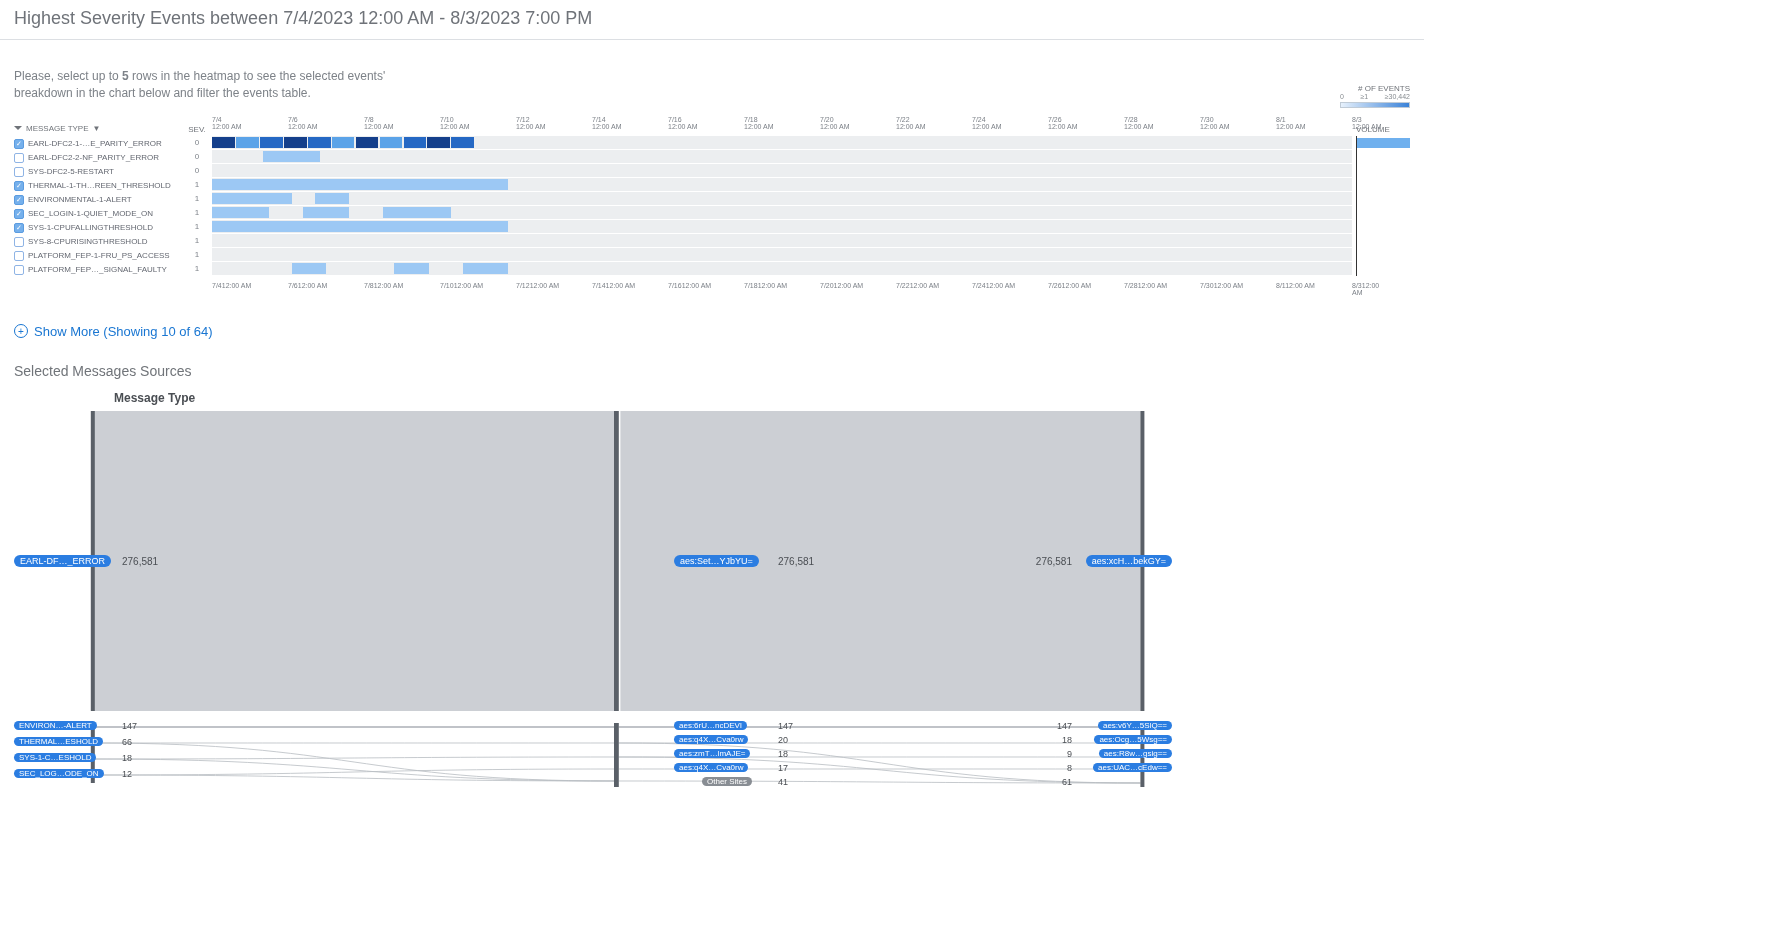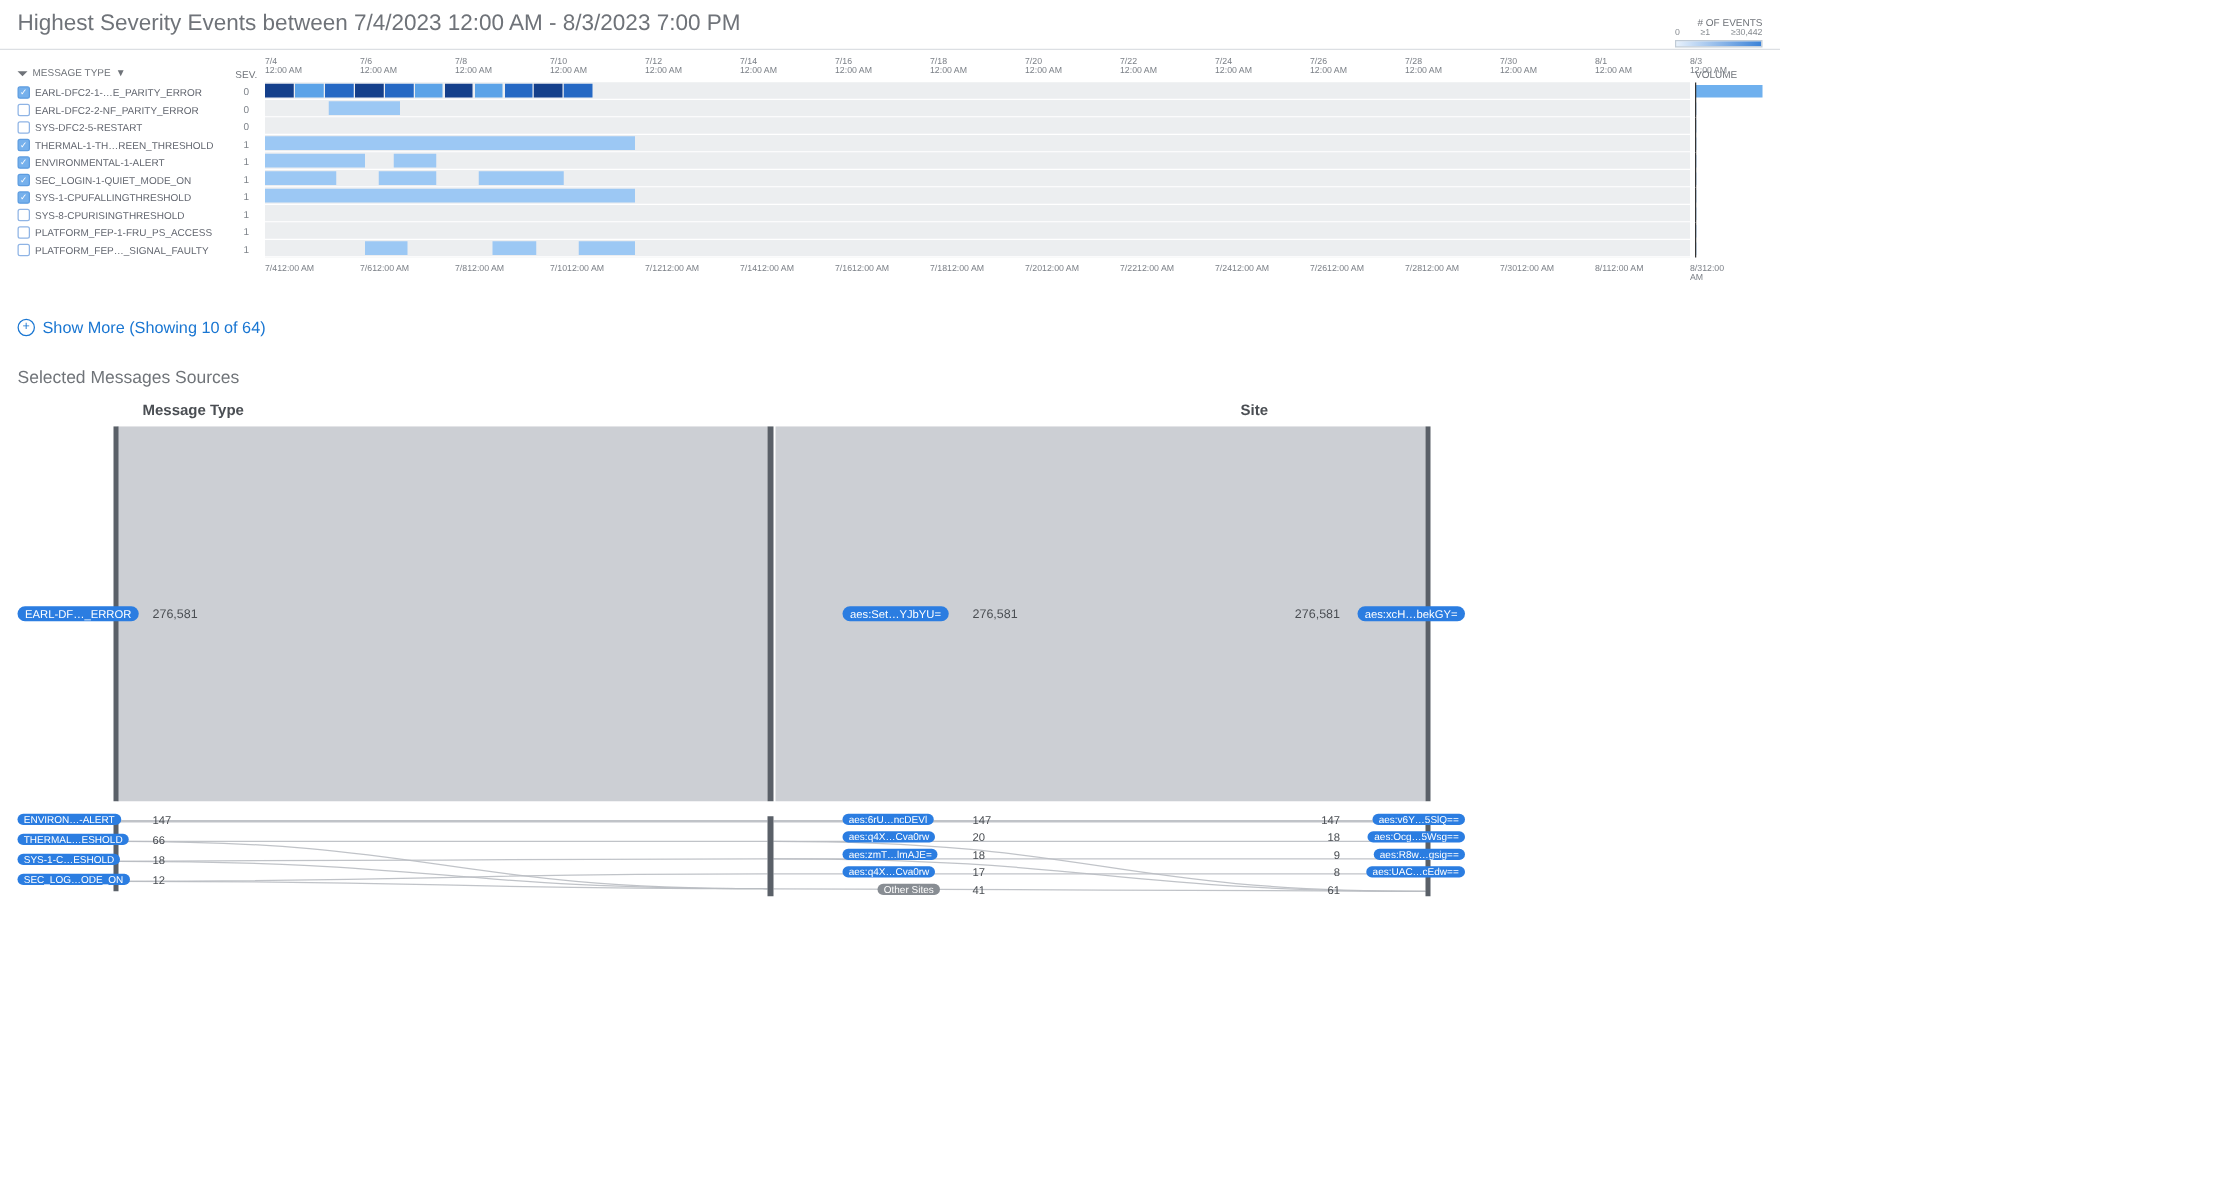--- a/index.html
+++ b/index.html
@@ -167,20 +167,23 @@
   }
 </style>
 </head>
 <body>
 <div class="container">
 
 <div class="header-bar">
   <span>Highest Severity Events between 7/4/2023 12:00 AM - 8/3/2023 7:00 PM</span>
 </div>
 
+<div class="instructions">
+  <span>Please, select up to </span><span class="bold">5</span><span> rows in the heatmap to see the selected events' breakdown in the chart below and filter the events table.</span>
+</div>
 
 <div class="heatmap-wrap">
   <div class="legend-events">
     <div># OF EVENTS</div>
     <div class="scale">
       <span>0</span>
       <span>≥1</span>
       <span>≥30,442</span>
     </div>
     <div class="bar"></div>
@@ -432,21 +435,20 @@
 
 <div class="show-more">
   <span class="plus">+</span>
   <span>Show More (Showing 10 of 64)</span>
 </div>
 
 <div class="section-title">Selected Messages Sources</div>
 <div class="sankey-headers">
   <div class="col" style="flex:0 0 100px;"></div>
   <div class="col">Message Type</div>
-  <div class="col mid">Site</div>
   <div class="col" style="flex:0 0 110px;"></div>
 </div>
 
 <div class="sankey-wrap">
   <svg class="sankey-svg" viewBox="0 0 1745 380" preserveAspectRatio="none">
 
     <rect class="flow" x="100" y="0" width="650" height="300"></rect>
 
     <rect class="flow" x="758" y="0" width="650" height="300"></rect>
 

